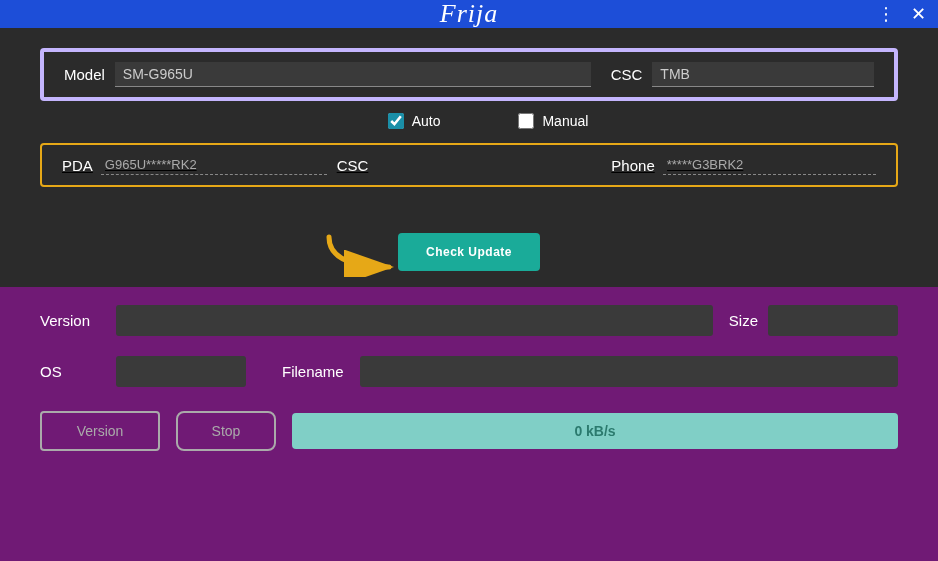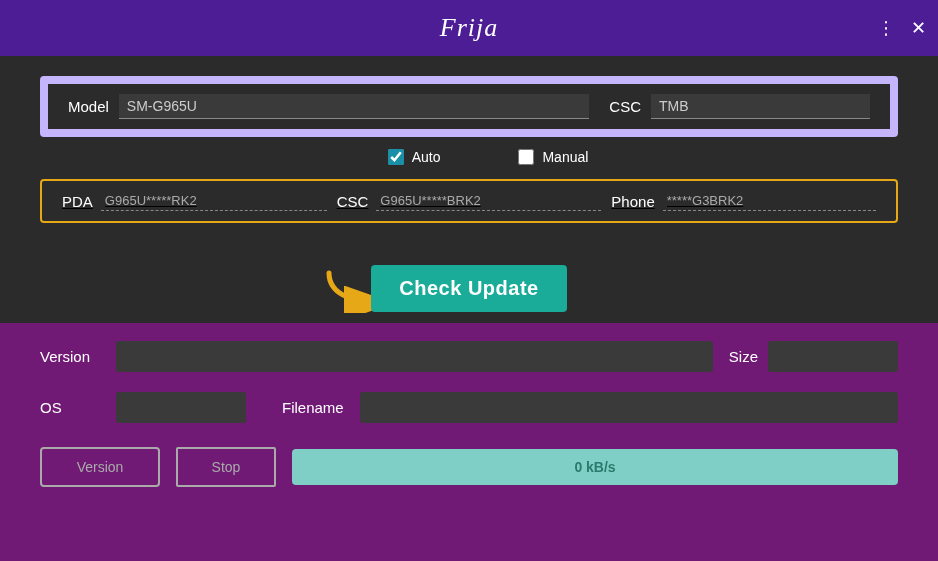--- a/index.html
+++ b/index.html
@@ -8,22 +8,22 @@
       height: 561px;
       background: #2b2b2b;
       font-family: 'Segoe UI', Arial, sans-serif;
       overflow: hidden;
       display: flex;
       flex-direction: column;
     }
 
     
     .title-bar {
-      background: #4c1d95;
-      height: 56px;
+      background: #1d4ed8;
+      height: 28px;
       display: flex;
       align-items: center;
       justify-content: center;
       position: relative;
       flex-shrink: 0;
     }
     .title-bar-title {
       font-size: 26px;
       color: white;
       font-family: 'Georgia', serif;
@@ -55,21 +55,21 @@
     }
 
     
     .top-section {
       background: #2b2b2b;
       padding-bottom: 10px;
     }
 
     
     .model-csc-row {
-      border: 8px solid #c4b5fd;
+      border: 4px solid #c4b5fd;
       border-radius: 4px;
       padding: 10px 20px;
       display: flex;
       align-items: center;
       gap: 20px;
       margin-bottom: 12px;
     }
     .field-label {
       color: #ffffff;
       font-size: 15px;
@@ -171,21 +171,21 @@
     .arrow-svg {
       width: 120px;
       height: 50px;
     }
     .check-update-btn {
       background: #1aab99;
       color: white;
       border: none;
       border-radius: 4px;
       padding: 12px 28px;
-      font-size: 20px;
+      font-size: 12px;
       font-weight: 600;
       cursor: pointer;
       letter-spacing: 0.5px;
       position: relative;
       z-index: 1;
     }
 
     
     .bottom-section {
       background: #701a75;
@@ -260,21 +260,21 @@
       border-radius: 4px;
       padding: 10px 28px;
       font-size: 14px;
       cursor: pointer;
       min-width: 120px;
     }
     .btn-stop {
       background: transparent;
       border: 2px solid #aaaaaa;
       color: #aaaaaa;
-      border-radius: 2px;
+      border-radius: 8px;
       padding: 10px 28px;
       font-size: 14px;
       cursor: pointer;
       min-width: 100px;
     }
     .speed-bar {
       flex: 1;
       background: #80cfc6;
       border-radius: 4px;
       padding: 10px 20px;
@@ -320,21 +320,20 @@
       </label>
     </div>
 
     <div class="pda-row">
       <div class="pda-section">
         <span class="field-label">PDA</span>
         <input class="pda-input" type="text" value="G965U*****RK2" style="">
       </div>
       <div class="pda-section">
         <span class="field-label">CSC</span>
-        <input class="pda-input" type="text" value="G965U*****BRK2" style="">
       </div>
       <div class="pda-section">
         <span class="field-label">Phone</span>
         <input class="pda-input" type="text" value="*****G3BRK2" style="">
       </div>
     </div>
 
   </div>
 
   <div class="check-update-area">

